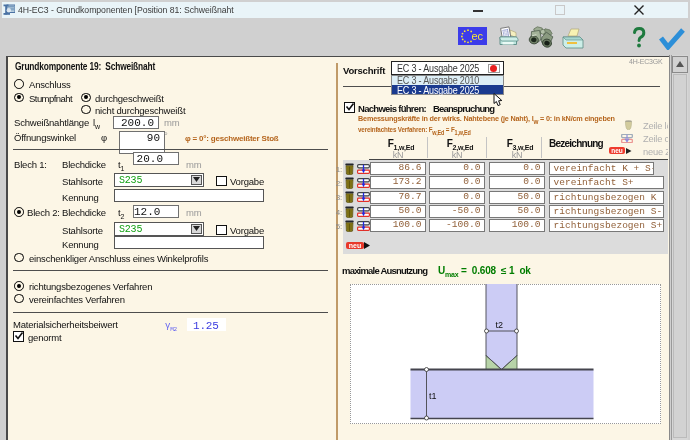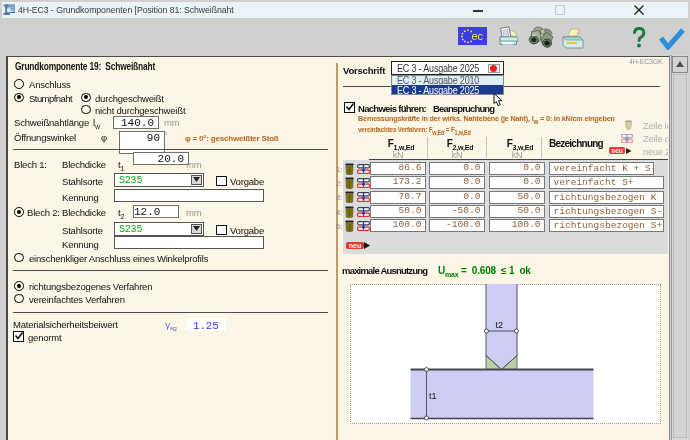--- a/index.html
+++ b/index.html
@@ -122,34 +122,34 @@
   <div class="lab" style="left:29px;top:79px;">Anschluss</div>
   <div class="rad on" style="left:14px;top:92.5px;"></div>
   <div class="lab" style="left:29px;top:92.5px;letter-spacing:-0.55px;">Stumpfnaht</div>
   <div class="rad on" style="left:81px;top:92.5px;"></div>
   <div class="lab" style="left:95px;top:92.5px;">durchgeschweißt</div>
   <div class="rad" style="left:81px;top:104.5px;"></div>
   <div class="lab" style="left:95px;top:104.5px;">nicht durchgeschweißt</div>
 
   <div class="lab" style="left:14px;top:117px;">Schweißnahtlänge</div>
   <div class="lab" style="left:93px;top:117px;">l<sub>w</sub></div>
-  <div class="inp" style="left:113px;top:115.5px;width:46px;height:13px;line-height:12px;padding-right:4px;">140.0</div>
+  <div class="inp" style="left:113px;top:115.5px;width:46px;height:13px;line-height:12px;padding-right:4px;">200.0</div>
   <div class="lab gray" style="left:164px;top:117px;">mm</div>
   <div class="lab" style="left:14px;top:132px;">Öffnungswinkel</div>
   <div class="lab" style="left:101px;top:132px;">φ</div>
   <div class="inp" style="left:119px;top:130.5px;width:46px;height:23px;line-height:12px;padding-right:4px;">90</div>
   <div class="lab gray" style="left:164px;top:130px;">°</div>
   <div class="lab orange b" style="left:185px;top:133.5px;font-size:8px;">φ = 0°: geschweißter Stoß</div>
 
   <div class="hr" style="left:13px;top:148.5px;width:315px;"></div>
 
   <div class="lab" style="left:14px;top:158.5px;">Blech 1:</div>
   <div class="lab" style="left:62px;top:158.5px;">Blechdicke</div>
   <div class="lab" style="left:118px;top:158.5px;">t<sub>1</sub></div>
-  <div class="inp" style="left:133px;top:152px;width:56px;height:13px;line-height:12px;padding-right:4px;">20.0</div>
+  <div class="inp" style="left:133px;top:152px;width:46px;height:13px;line-height:12px;padding-right:15px;">20.0</div>
   <div class="lab gray" style="left:186px;top:158.5px;">mm</div>
 
   <div class="lab" style="left:62px;top:176px;">Stahlsorte</div>
   <div class="abs" style="left:114px;top:172.5px;width:90px;height:14px;background:#fff;border:1px solid #555;box-sizing:border-box;"></div>
   <div class="lab mono" style="left:119px;top:175px;color:#12a012;font-size:10px;">S235</div>
   <div class="abs" style="left:191px;top:174.5px;width:11px;height:10px;background:#d8d8d8;border:1px solid #555;box-sizing:border-box;"></div>
   <svg class="abs" style="left:193px;top:177px" width="7" height="5">
       <path d="M0 0 h7 l-3.5 5 z" fill="#222"></path>
     </svg>
   <div class="cb" style="left:216px;top:175.5px;"></div>

